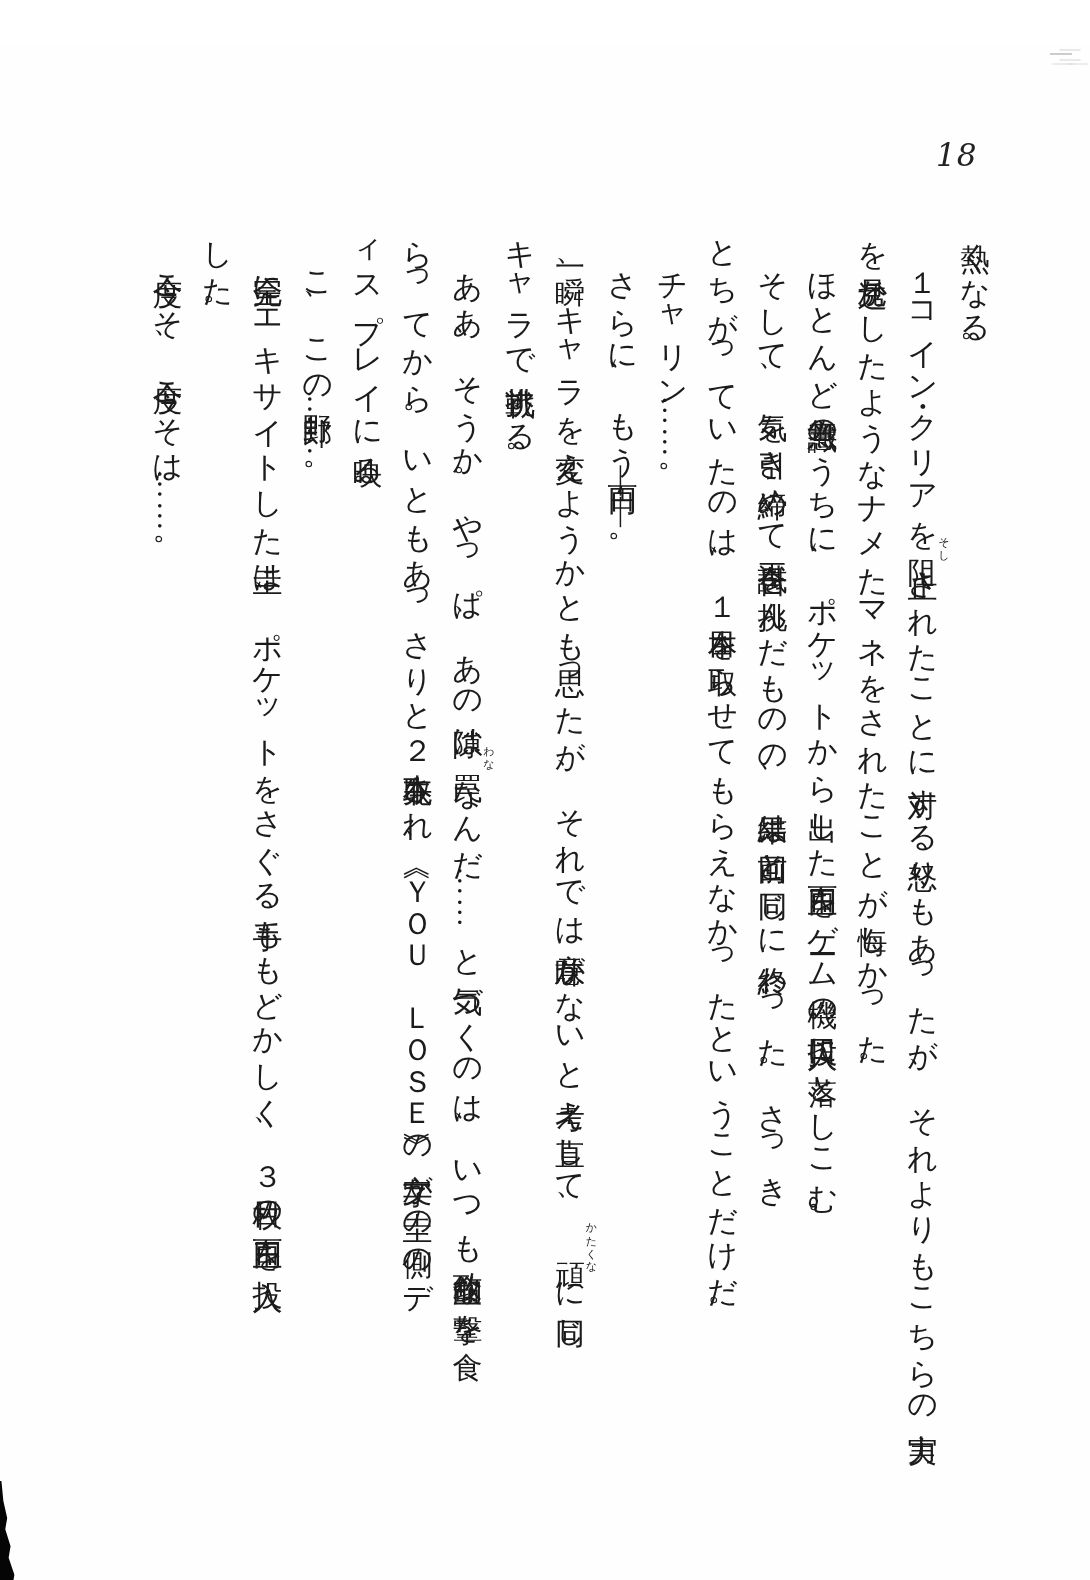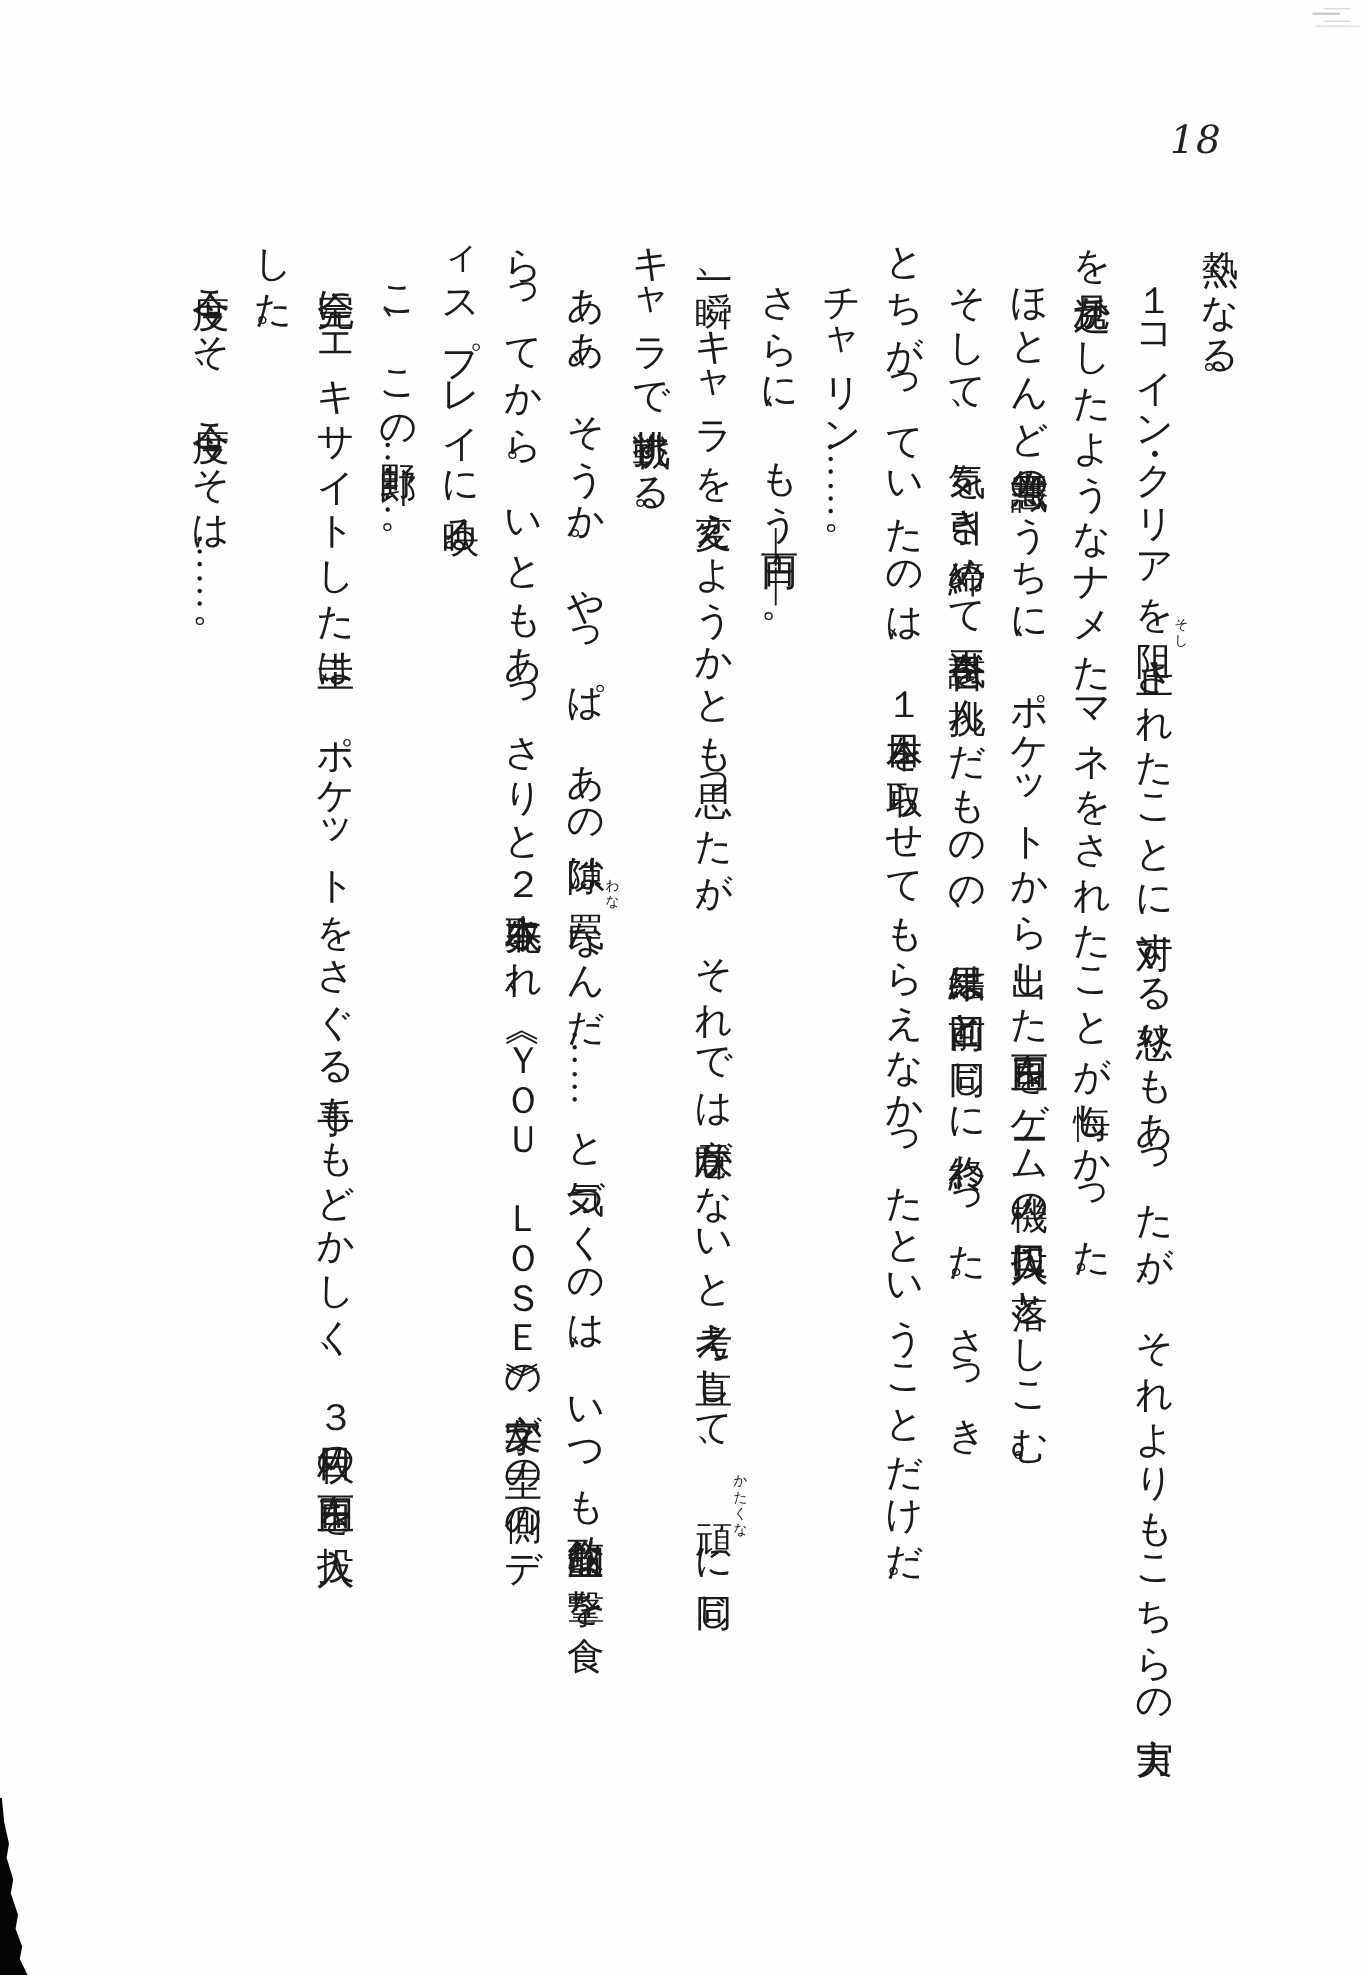--- a/index.html
+++ b/index.html
@@ -10,20 +10,21 @@
     width: 1090px;
     height: 1580px;
     background: #ffffff;
     position: relative;
     overflow: hidden;
   }
   .page {
     position: absolute;
     inset: 0;
     background: #fefefe;
+    margin-top: 43px;
   }
   .page-number {
     position: absolute;
     top: 94px;
     left: 936px;
     font-family: "DejaVu Serif", "Liberation Serif", serif;
     font-style: italic;
     font-size: 31px;
     color: #222222;
     letter-spacing: 1px;

